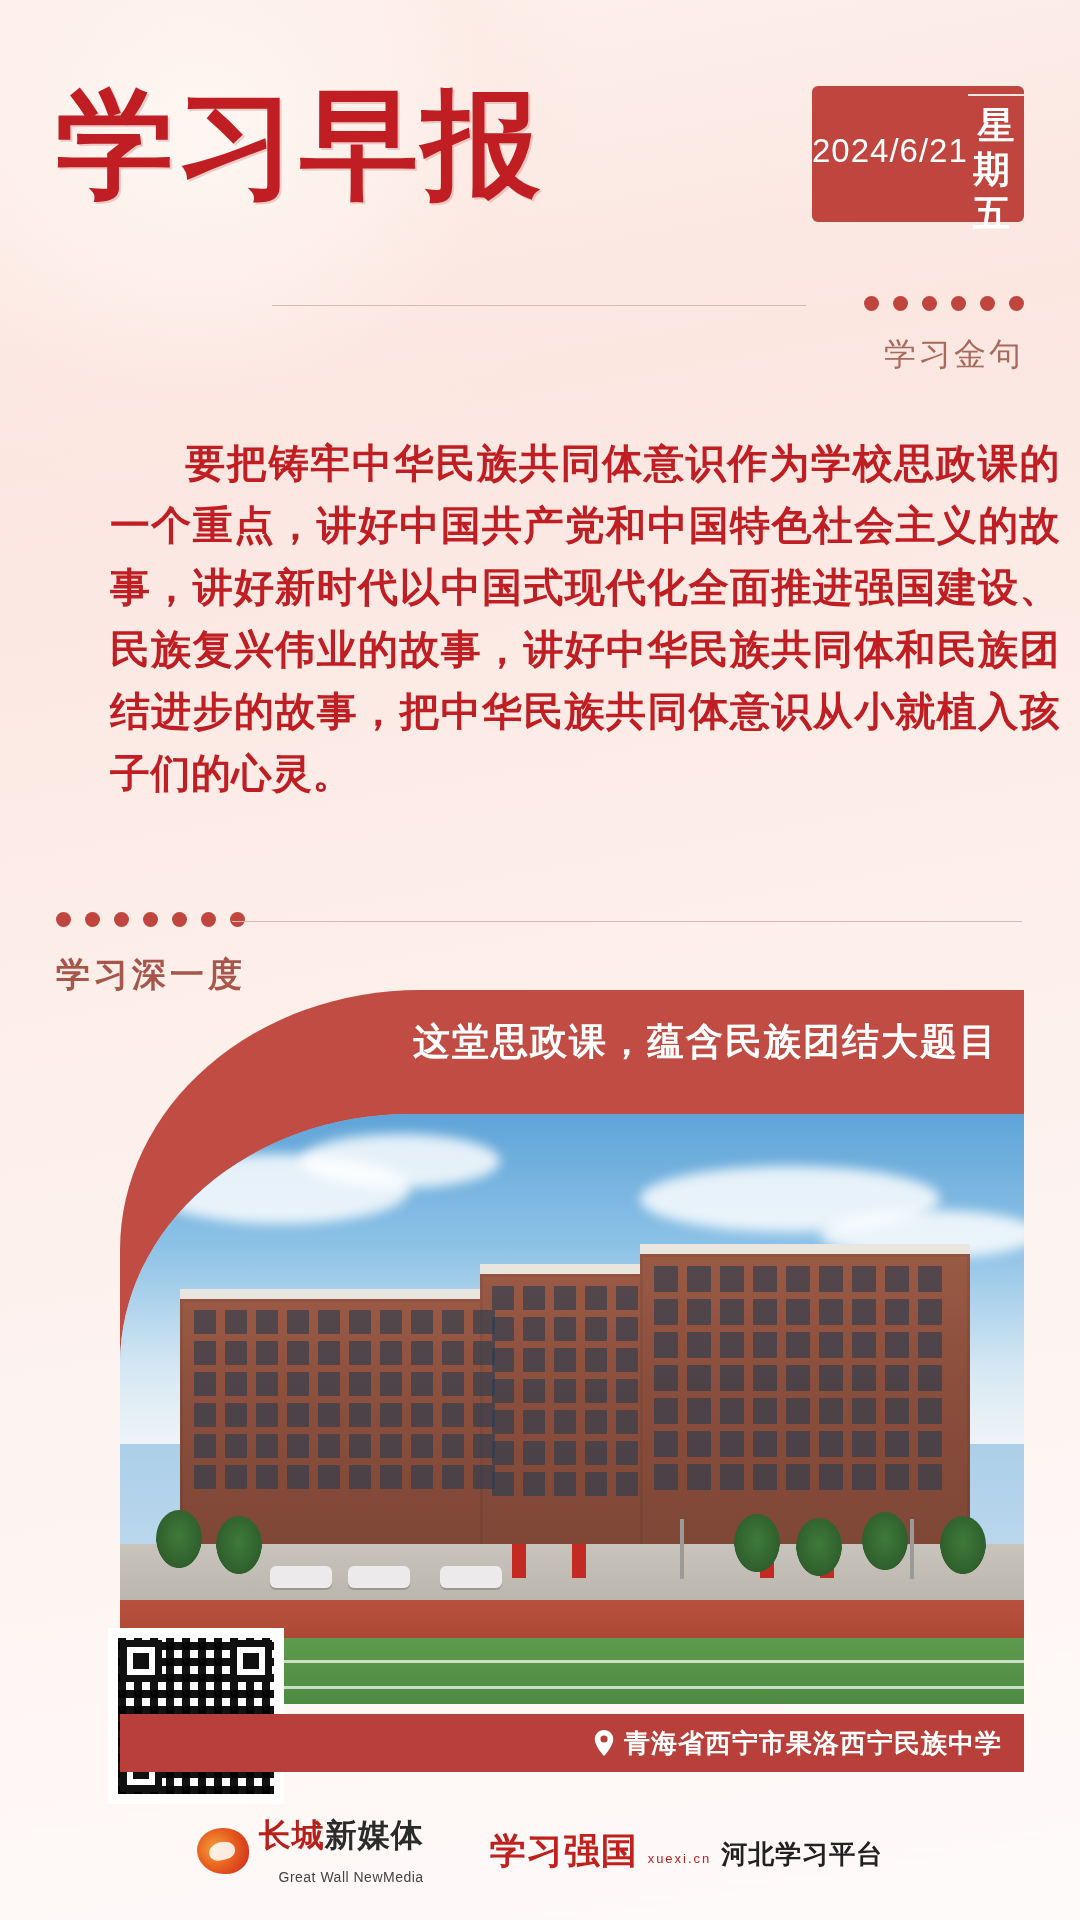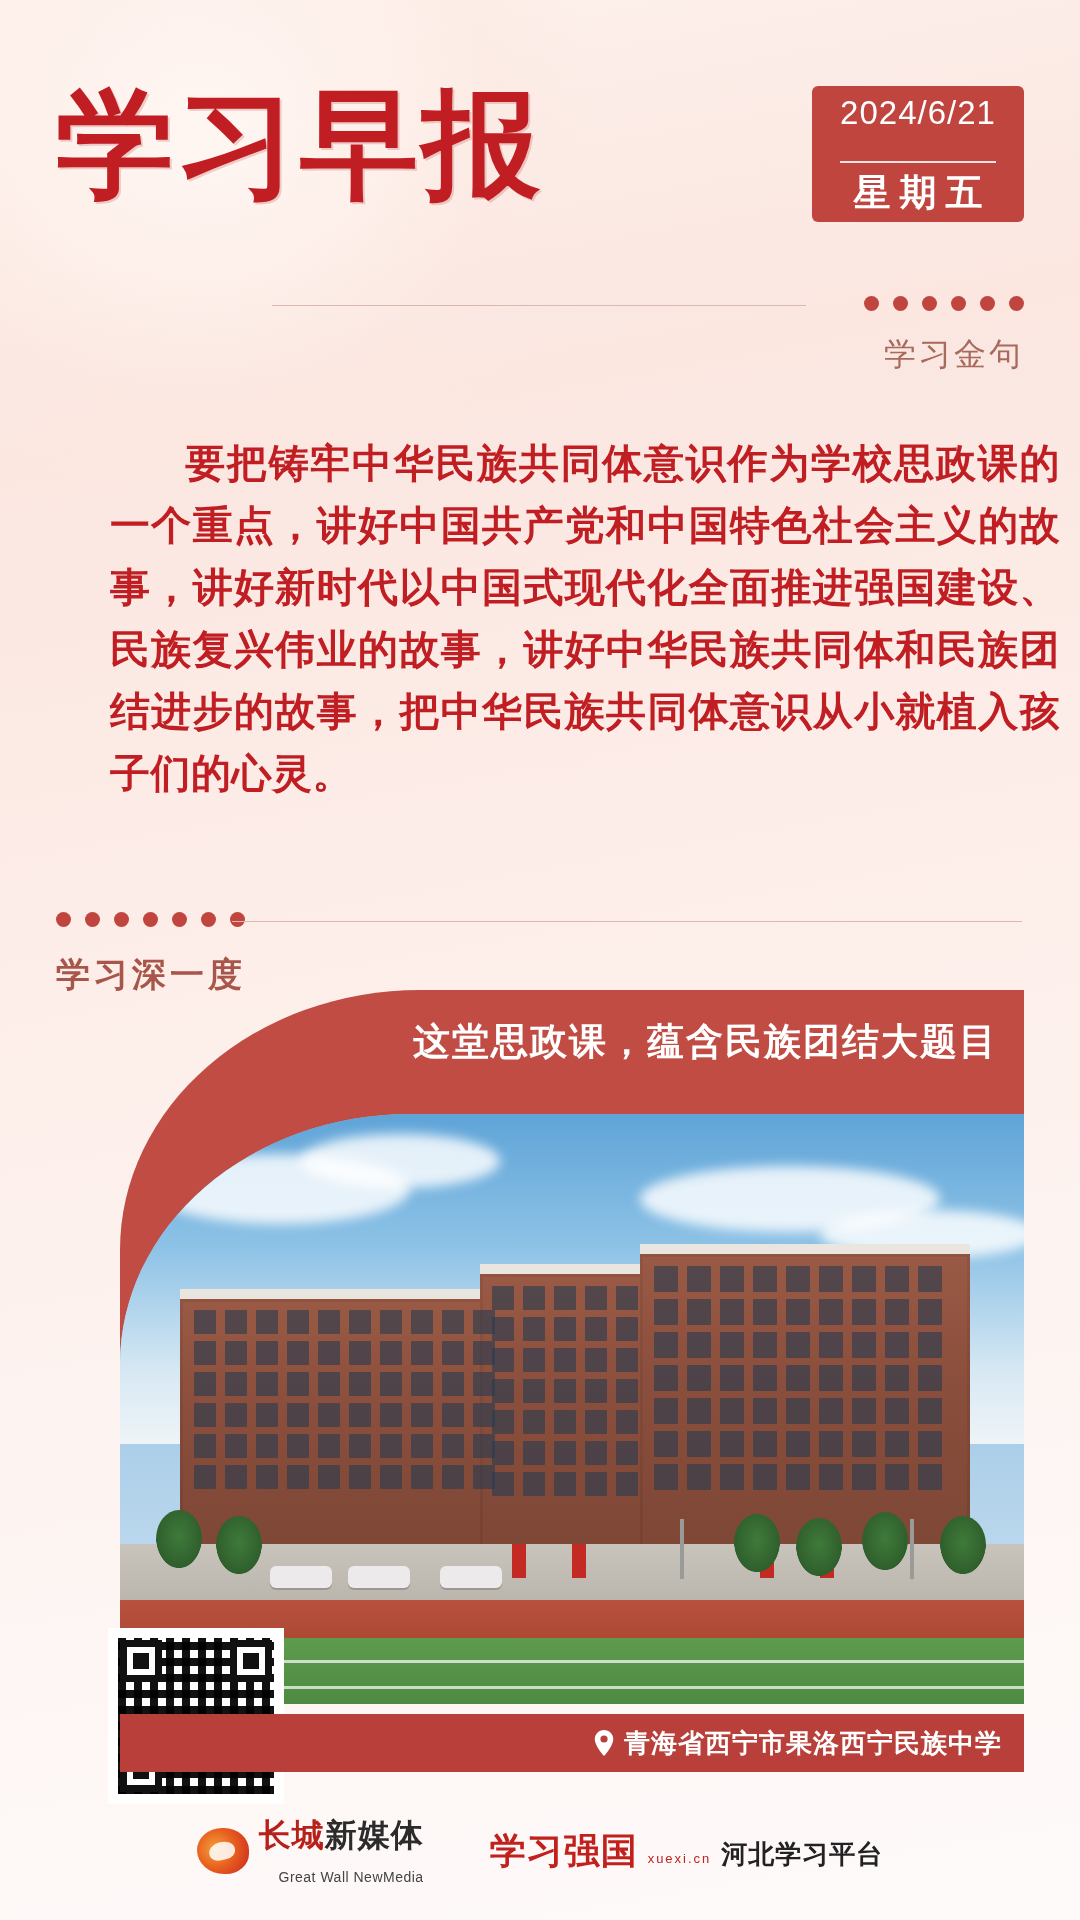--- a/index.html
+++ b/index.html
@@ -54,21 +54,21 @@
   }
   .datebox {
     position: absolute;
     right: 0;
     top: 4px;
     width: 212px;
     height: 136px;
     background: #c0453f;
     border-radius: 6px;
     display: flex;
-    flex-direction: column;
+    flex-direction: row;
     align-items: center;
     justify-content: center;
     color: #ffffff;
   }
   .datebox .date {
     font-size: 33px;
     line-height: 40px;
     letter-spacing: 1px;
     font-weight: 500;
     margin-bottom: 6px;

